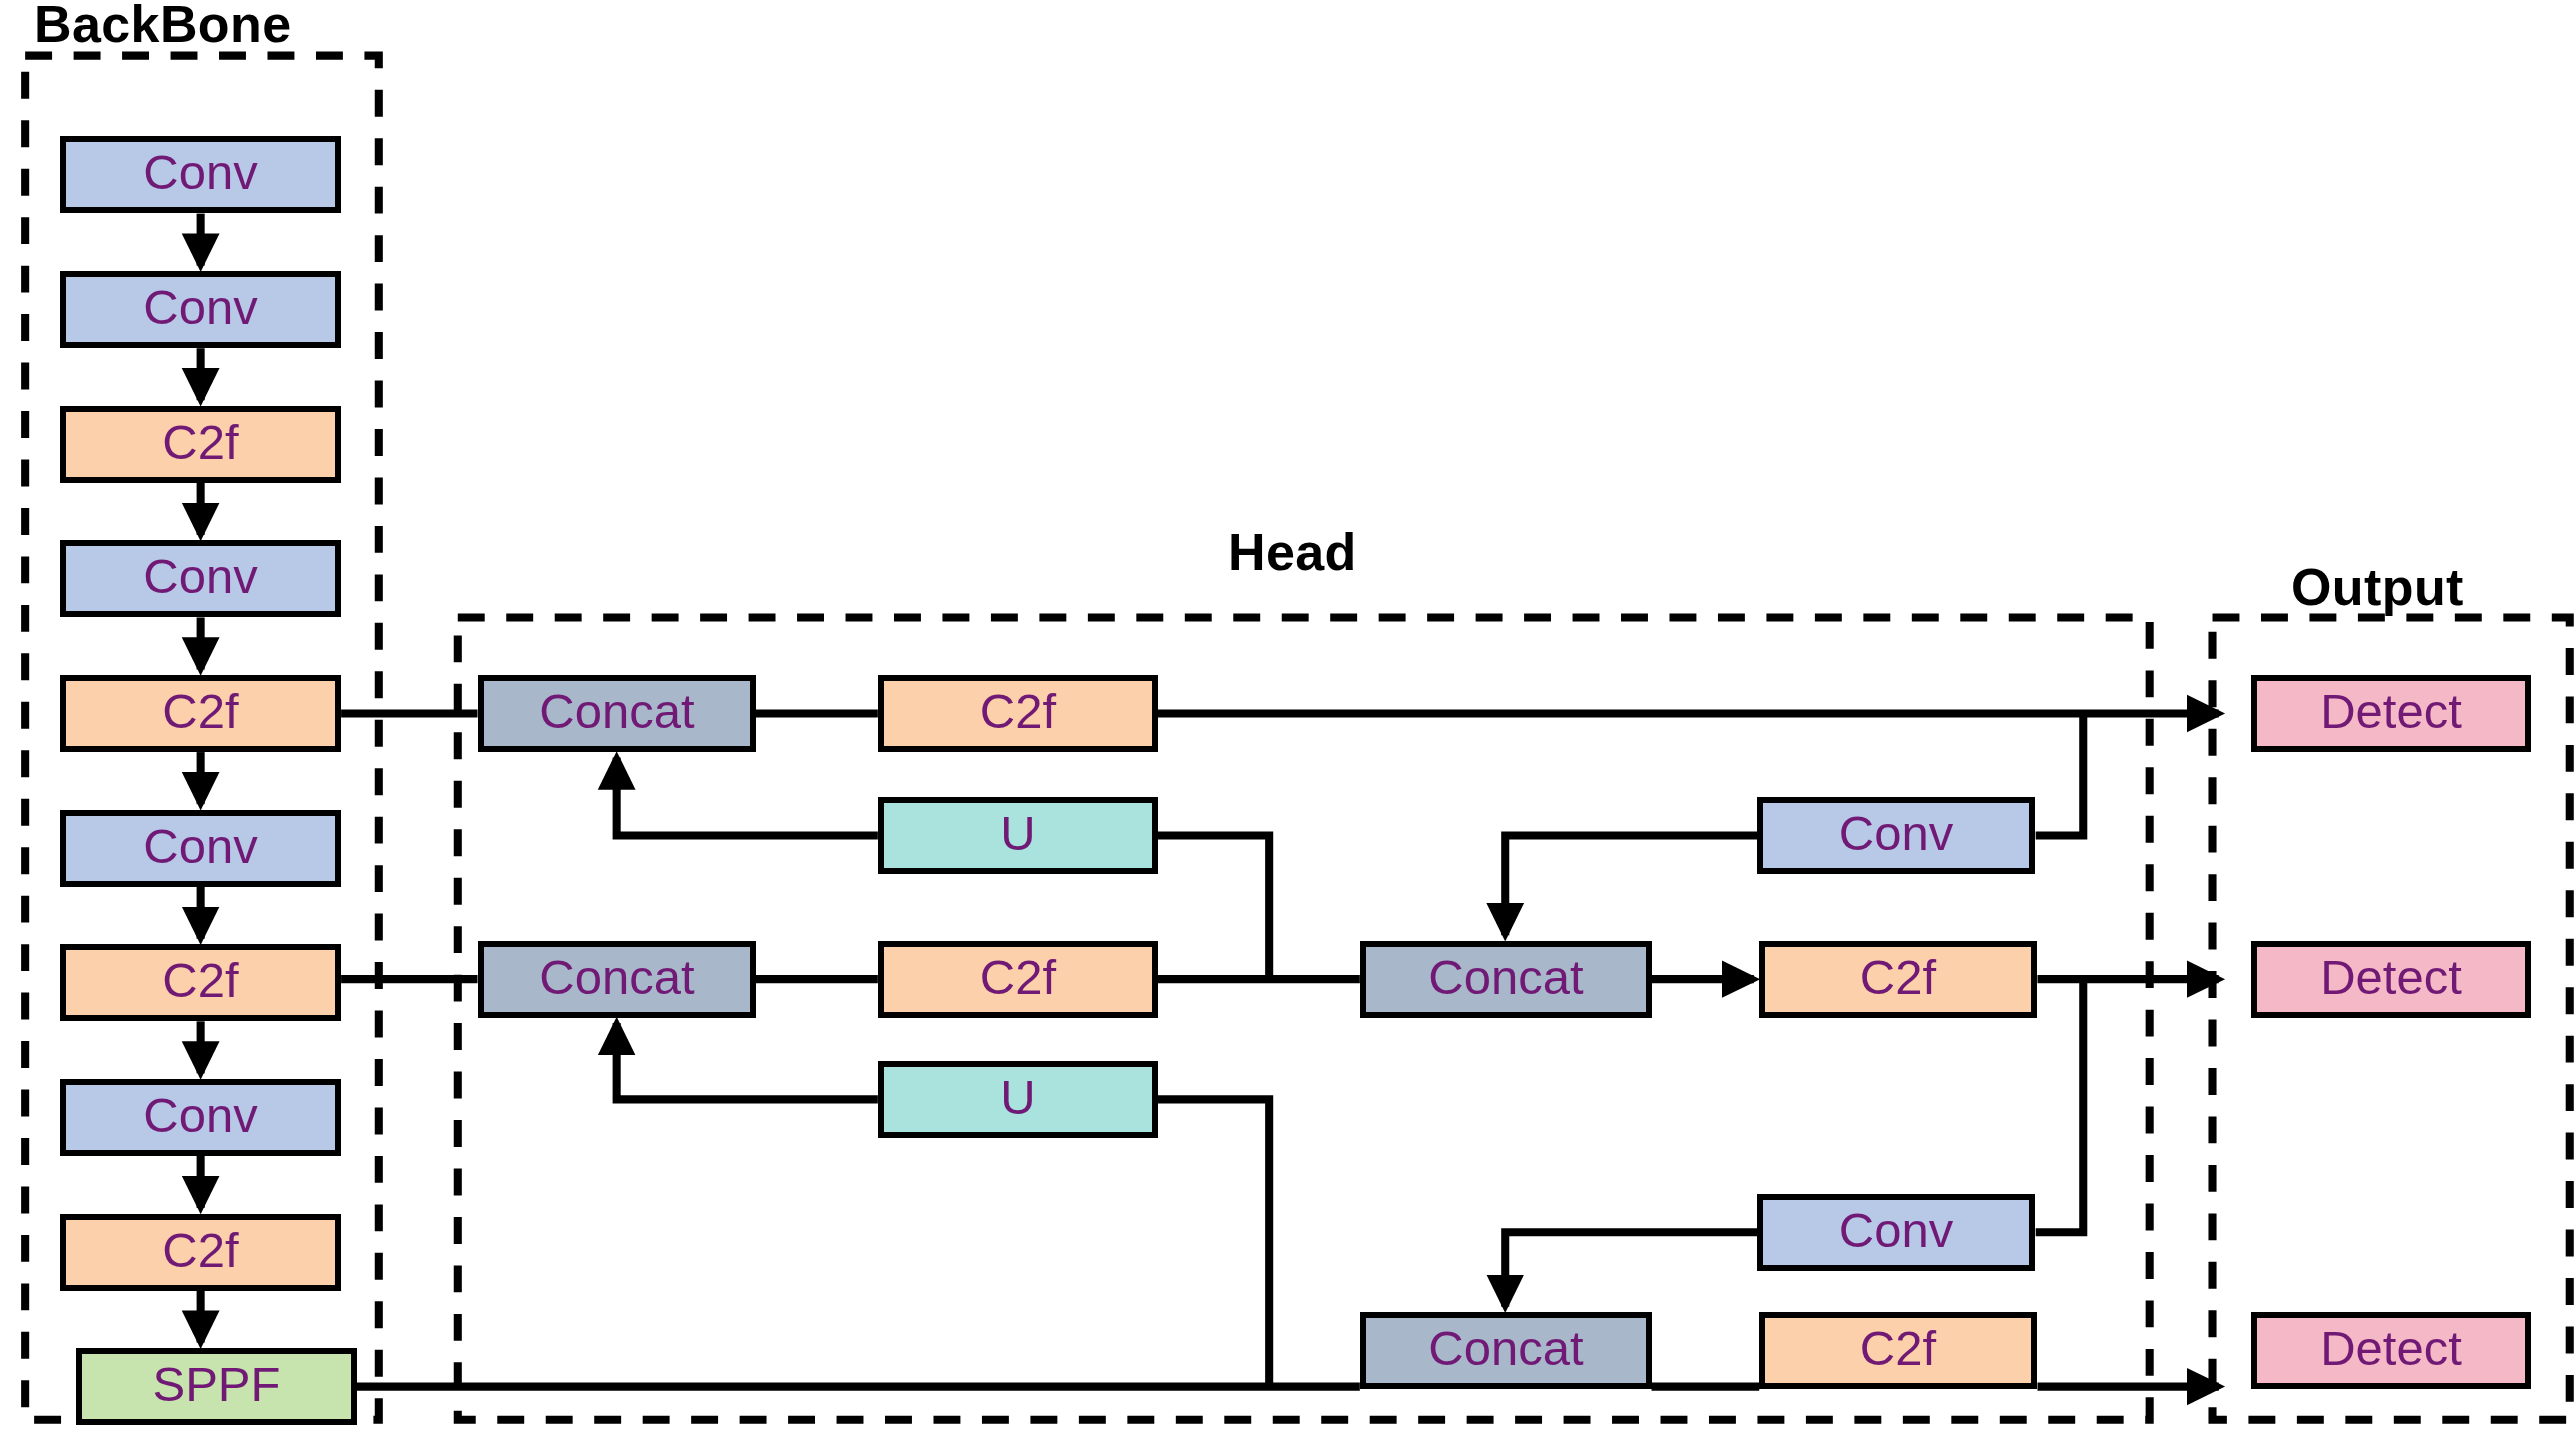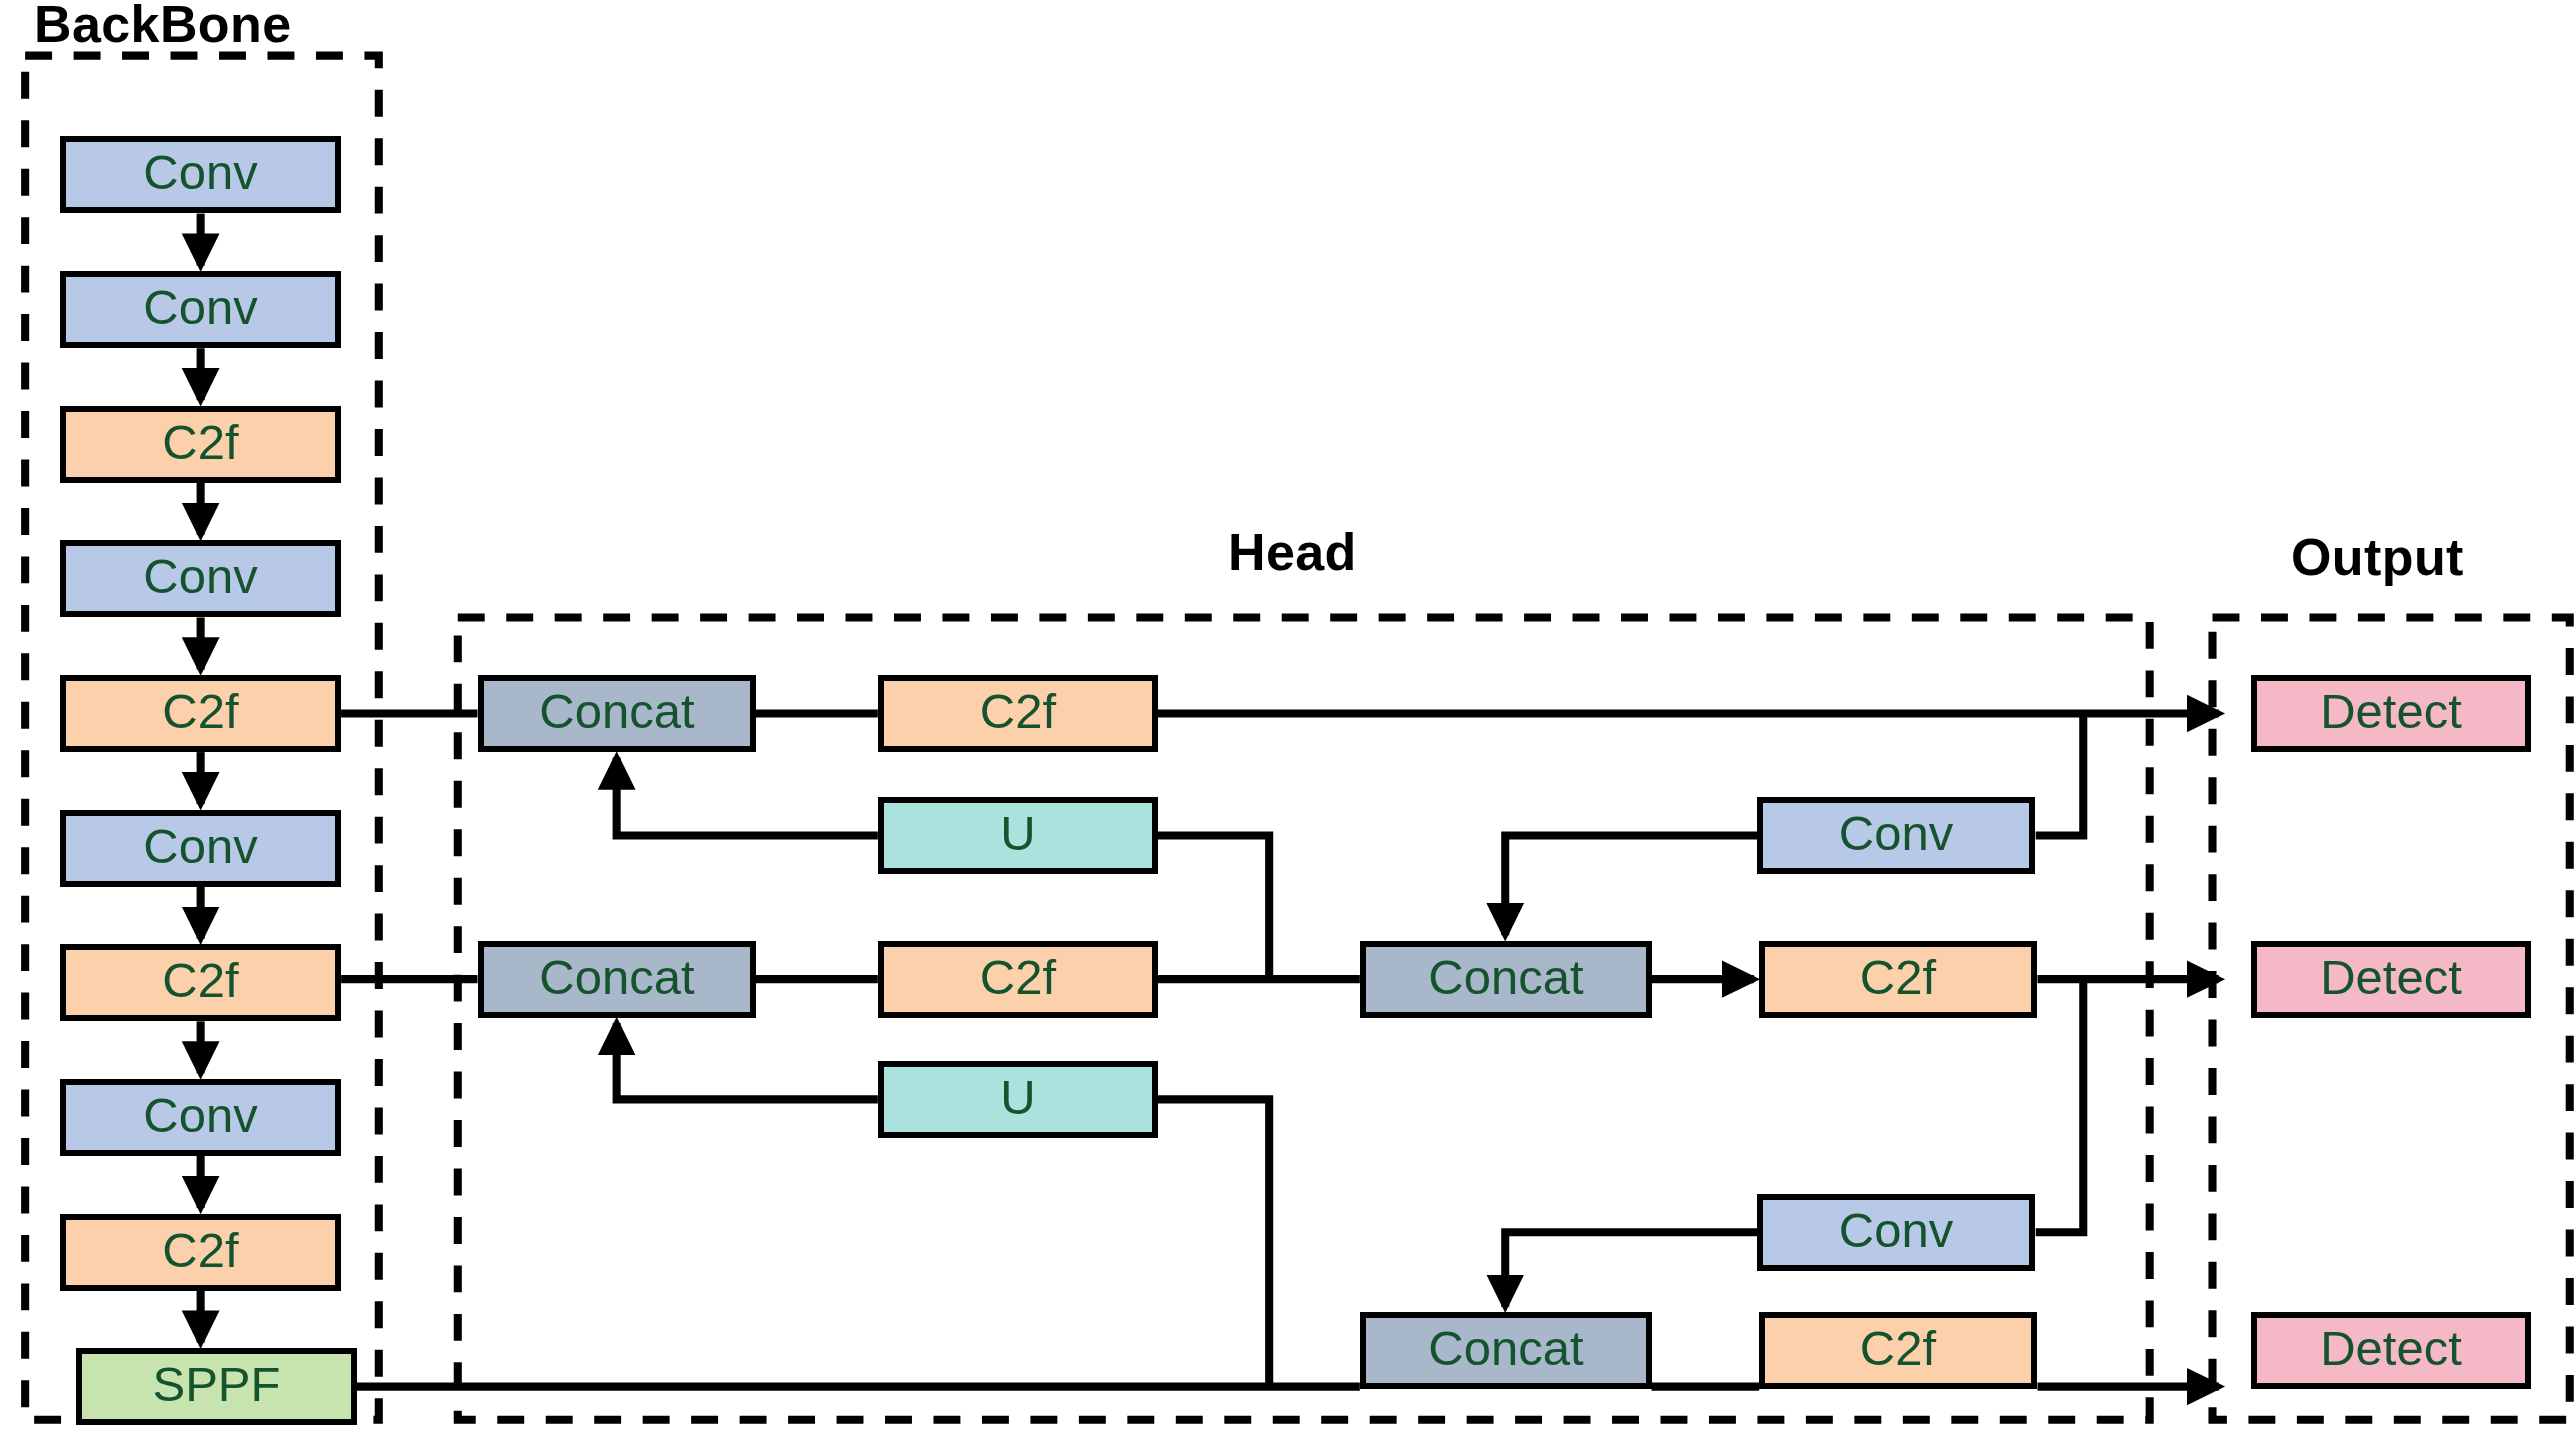--- a/index.html
+++ b/index.html
@@ -18,21 +18,21 @@
   }
 
   .node{
     position:absolute;
     box-sizing:border-box;
     border:6.3px solid #000;
     display:flex;
     align-items:center;
     justify-content:center;
     font-size:49px;
-    color:#14532d;
+    color:#701a75;
     line-height:1;
     white-space:nowrap;
   }
   .node span{display:block;transform:translateY(-1.8px);}
 </style>
 </head>
 <body>
 
 <div id="stage">
 
@@ -90,21 +90,21 @@
 
       <path d="M1948,1373 L1667,1373 L1667,1456" marker-end="url(#arw)"></path>
 
       <path d="M1830,1545 L1950,1545"></path>
       <path d="M2260,1545 L2462,1545" marker-end="url(#arw)"></path>
     </g>
   </svg>
 
   <div class="grp-title" style="left:25px;top:-1.8px;">BackBone</div>
   <div class="grp-title" style="left:1219px;top:526px;">Head</div>
-  <div class="grp-title" style="left:2282px;top:531px;">Output</div>
+  <div class="grp-title" style="left:2282px;top:561px;">Output</div>
 
   <div class="node" style="left:51px;top:136px;width:281px;height:77px;background:#b8c9e8;">
       <span>Conv</span>
     </div>
   <div class="node" style="left:51px;top:271px;width:281px;height:77px;background:#b8c9e8;">
       <span>Conv</span>
     </div>
   <div class="node" style="left:51px;top:406px;width:281px;height:77px;background:#fbd0ab;">
       <span>C2f</span>
     </div>

